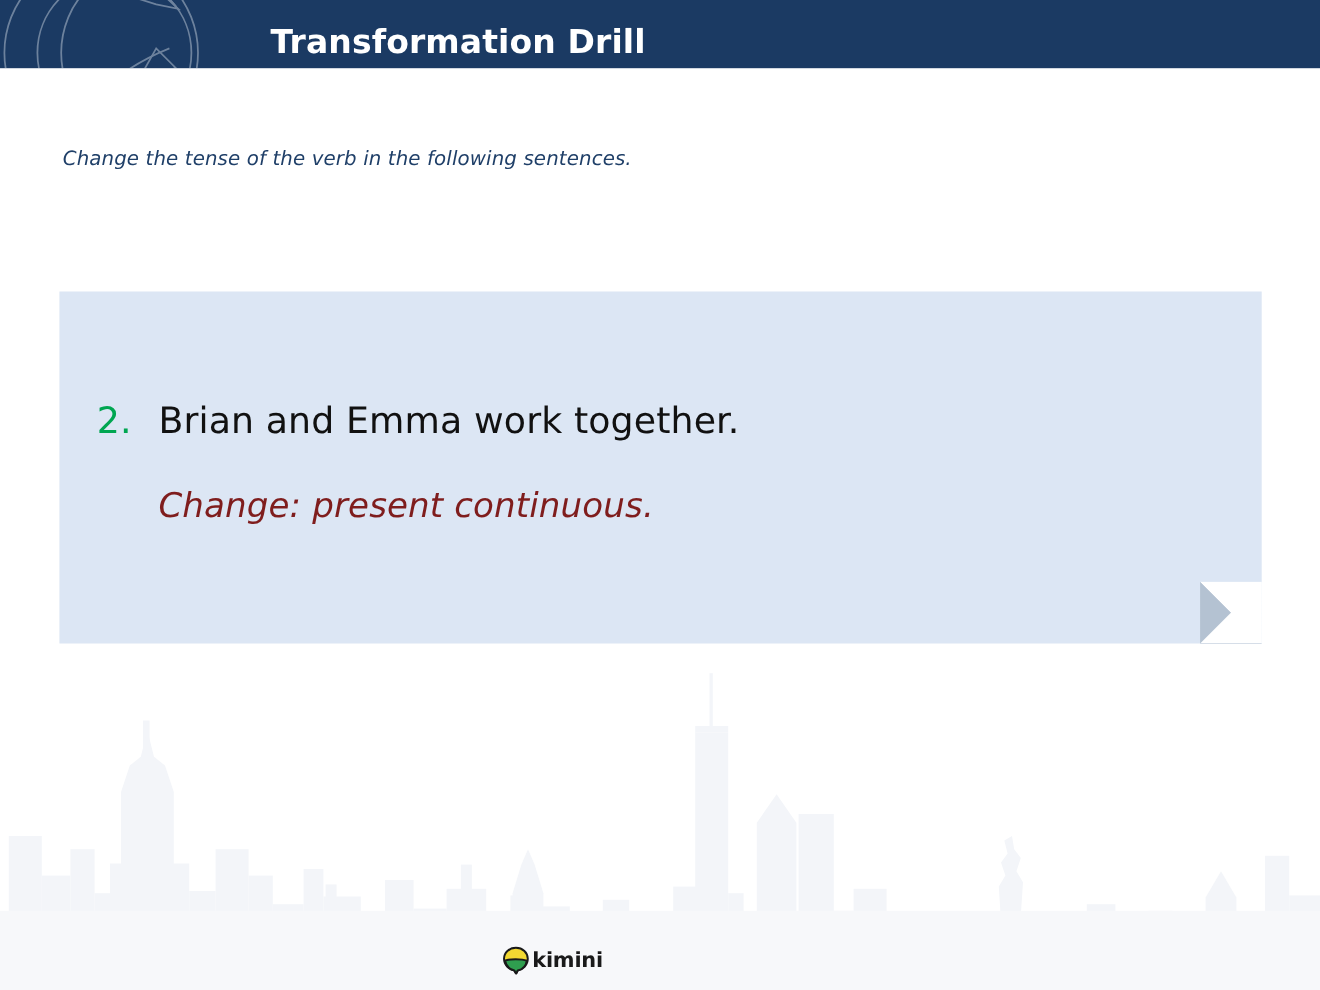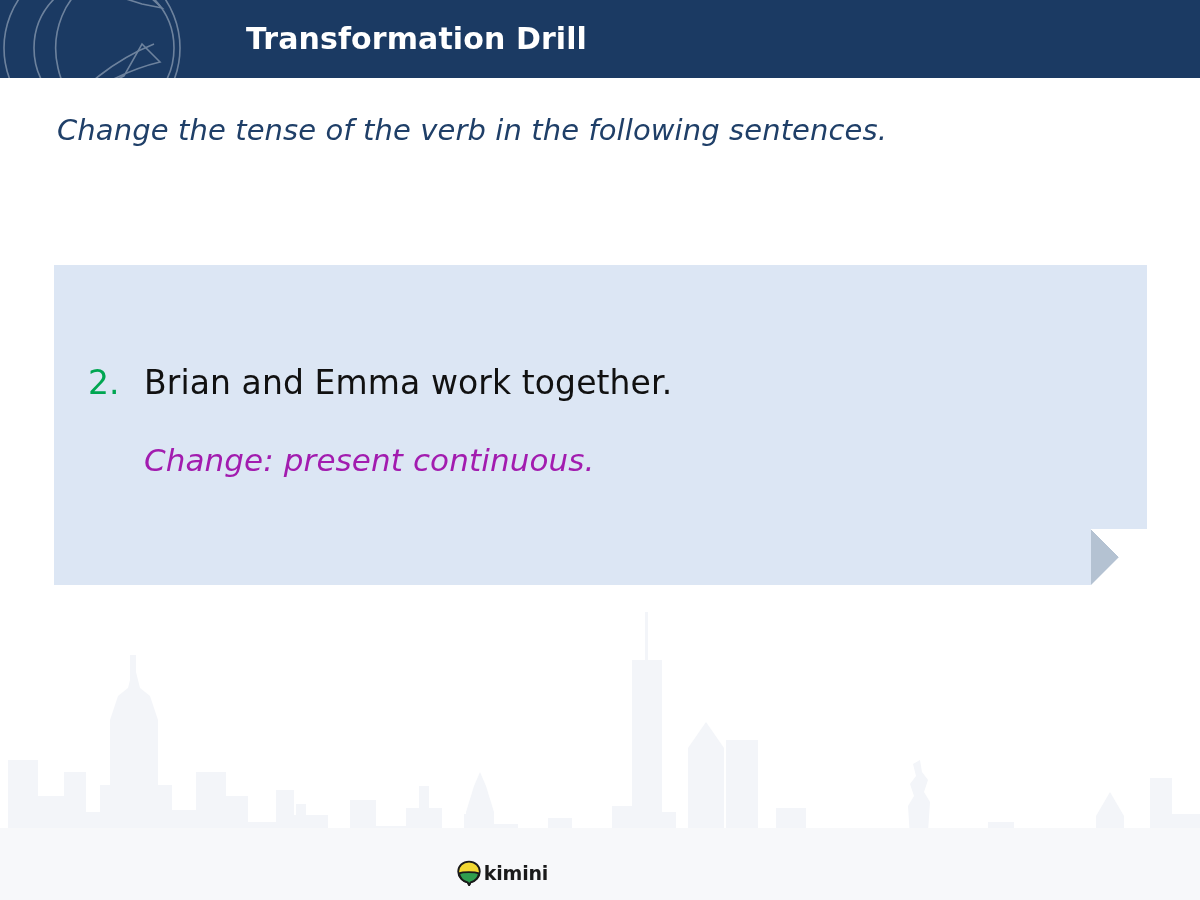--- a/index.html
+++ b/index.html
@@ -24,21 +24,21 @@
     background: #ffffff;
     overflow: hidden;
   }
 
   
   .header {
     position: absolute;
     top: 0;
     left: 0;
     width: 1200px;
-    height: 78px;
+    height: 62px;
     background: #1b3a63;
     overflow: hidden;
   }
   .header-logo-mark {
     position: absolute;
     left: -8px;
     top: -52px;
     width: 200px;
     height: 200px;
     opacity: 0.42;
@@ -54,22 +54,22 @@
     font-size: 30px;
     font-weight: bold;
     letter-spacing: 0.1px;
     white-space: nowrap;
   }
 
   
   .instruction {
     position: absolute;
     left: 57px;
-    top: 113px;
-    font-size: 29px;
+    top: 134px;
+    font-size: 18px;
     font-style: italic;
     color: #1f3f६8;
     color: #1f3f68;
     white-space: nowrap;
     letter-spacing: 0.1px;
   }
 
   
   .card {
     position: absolute;
@@ -120,21 +120,21 @@
   }
   .qsentence {
     color: #111111;
     font-size: 33px;
     line-height: 46px;
     white-space: nowrap;
     letter-spacing: 0.1px;
   }
   .qchange {
     margin-top: 33px;
-    color: #a21caf;
+    color: #7f1d1d;
     font-size: 31px;
     font-style: italic;
     line-height: 42px;
     white-space: nowrap;
     letter-spacing: 0.1px;
   }
 
   
   .skyline {
     position: absolute;

